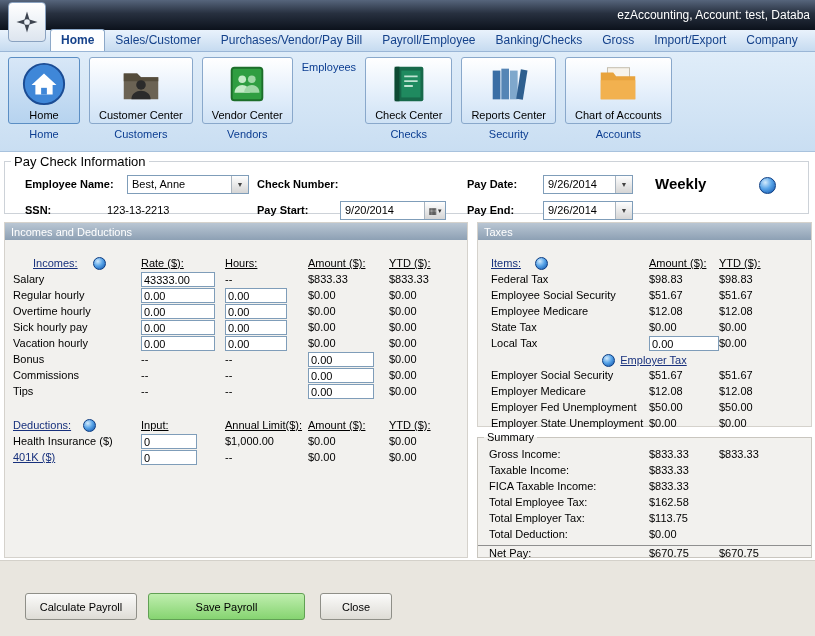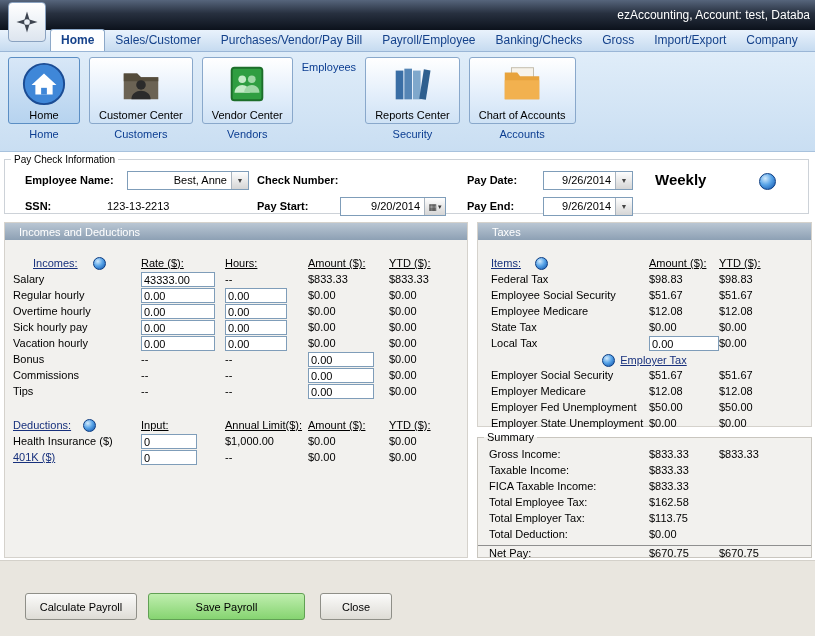--- a/index.html
+++ b/index.html
@@ -36,42 +36,42 @@
   .tool-label{color:#000;margin-top:2px;white-space:nowrap;}
   .tool-sublabel{color:#0b3d91;margin-top:4px;white-space:nowrap;}
 
   
   .content{position:absolute;left:0;top:152px;right:0;bottom:0;background:#fff;}
   .bottom-strip{position:absolute;left:0;top:408px;right:0;bottom:0;background:#e9e6df;border-top:1px solid #d4d1ca;}
 
   fieldset{margin:0;padding:0;}
   .paycheck{position:absolute;left:4px;top:2px;width:805px;height:60px;
     border:1px solid #cdd2d8;background:#fff;box-sizing:border-box;}
-  .paycheck legend{margin-left:6px;padding:0 3px;font-size:10px;}
+  .paycheck legend{margin-left:6px;padding:0 3px;font-size:13px;}
   .fl{position:absolute;white-space:nowrap;}
   .bold{font-weight:bold;}
   .weekly{font-size:15px;font-weight:bold;}
 
   .sel{position:absolute;display:flex;align-items:stretch;background:#fff;
     border:1px solid #7f9db9;height:19px;box-sizing:border-box;}
-  .sel-text{flex:1;padding:2px 4px;white-space:nowrap;overflow:hidden;text-align:right;}
+  .sel-text{flex:1;padding:2px 4px;white-space:nowrap;overflow:hidden;}
   .sel-btn{width:16px;background:linear-gradient(#fefefe,#d5d5d5);border-left:1px solid #aab4be;
     display:flex;align-items:center;justify-content:center;font-size:7px;color:#444;}
   .cal-btn{width:20px;background:linear-gradient(#fefefe,#d5d5d5);border-left:1px solid #aab4be;
     display:flex;align-items:center;justify-content:center;gap:1px;font-size:9px;color:#333;}
   .cal-btn .mini{font-size:7px;}
   .ghost-input{position:absolute;border:none;background:transparent;height:18px;
     font:11px "Liberation Sans",sans-serif;outline:none;}
 
   
   .panel{position:absolute;background:#f2f1ee;border:1px solid #d5d2cc;box-sizing:border-box;}
   .left-panel{left:4px;top:70px;width:464px;height:336px;}
   .taxes-panel{left:477px;top:70px;width:335px;height:205px;}
   .panel-header{height:17px;background:linear-gradient(#b9c6d3,#8da0b4);color:#fff;
-    display:flex;align-items:center;padding:0 14px;}
+    display:flex;align-items:center;padding:0 6px;}
   .panel-body{position:relative;padding-top:16px;}
 
   .prow{position:relative;height:16px;}
   .ar{position:absolute;top:1px;white-space:nowrap;}
   .x8{left:8px}.x28{left:28px}.x88{left:88px}.x136{left:136px}.x220{left:220px}.x303{left:303px}.x384{left:384px}
   .x13{left:13px}.x57{left:57px}.x78{left:78px}.x171{left:171px}.x241{left:241px}.x11{left:11px}
   .u{text-decoration:underline;}
   .lk{color:#17307c;text-decoration:underline;}
 
   .tin{position:absolute;top:0;height:15px;border:1px solid #7f9db9;background:#fff;
@@ -171,20 +171,34 @@
       </div>
       <span class="tool-sublabel">Vendors</span>
     </div>
     <div class="tool">
       <span class="tool-sublabel">Employees</span>
     </div>
     <div class="tool">
       <div class="tool-btn">
         <span class="icon">
           <svg viewBox="0 0 48 48">
+              <rect x="9" y="6" width="30" height="36" rx="2" fill="#17694a"></rect>
+              <rect x="9" y="6" width="5" height="36" fill="#0e4a33"></rect>
+              <rect x="16" y="10" width="20" height="28" fill="#1f8a5f"></rect>
+              <path d="M19 16h14M19 21h14M19 26h9" stroke="#bfe3d2" stroke-width="2"></path>
+            </svg>
+        </span>
+        <span class="tool-label">Check Center</span>
+      </div>
+      <span class="tool-sublabel">Checks</span>
+    </div>
+    <div class="tool">
+      <div class="tool-btn">
+        <span class="icon">
+          <svg viewBox="0 0 48 48">
               <rect x="7" y="10" width="8" height="30" fill="#3a6ea5"></rect>
               <rect x="16" y="8" width="8" height="32" fill="#5585b5"></rect>
               <rect x="25" y="10" width="8" height="30" fill="#7fa8cc"></rect>
               <rect x="34" y="9" width="7" height="31" fill="#2e5f8f" transform="rotate(9 37 24)"></rect>
             </svg>
         </span>
         <span class="tool-label">Reports Center</span>
       </div>
       <span class="tool-sublabel">Security</span>
     </div>

